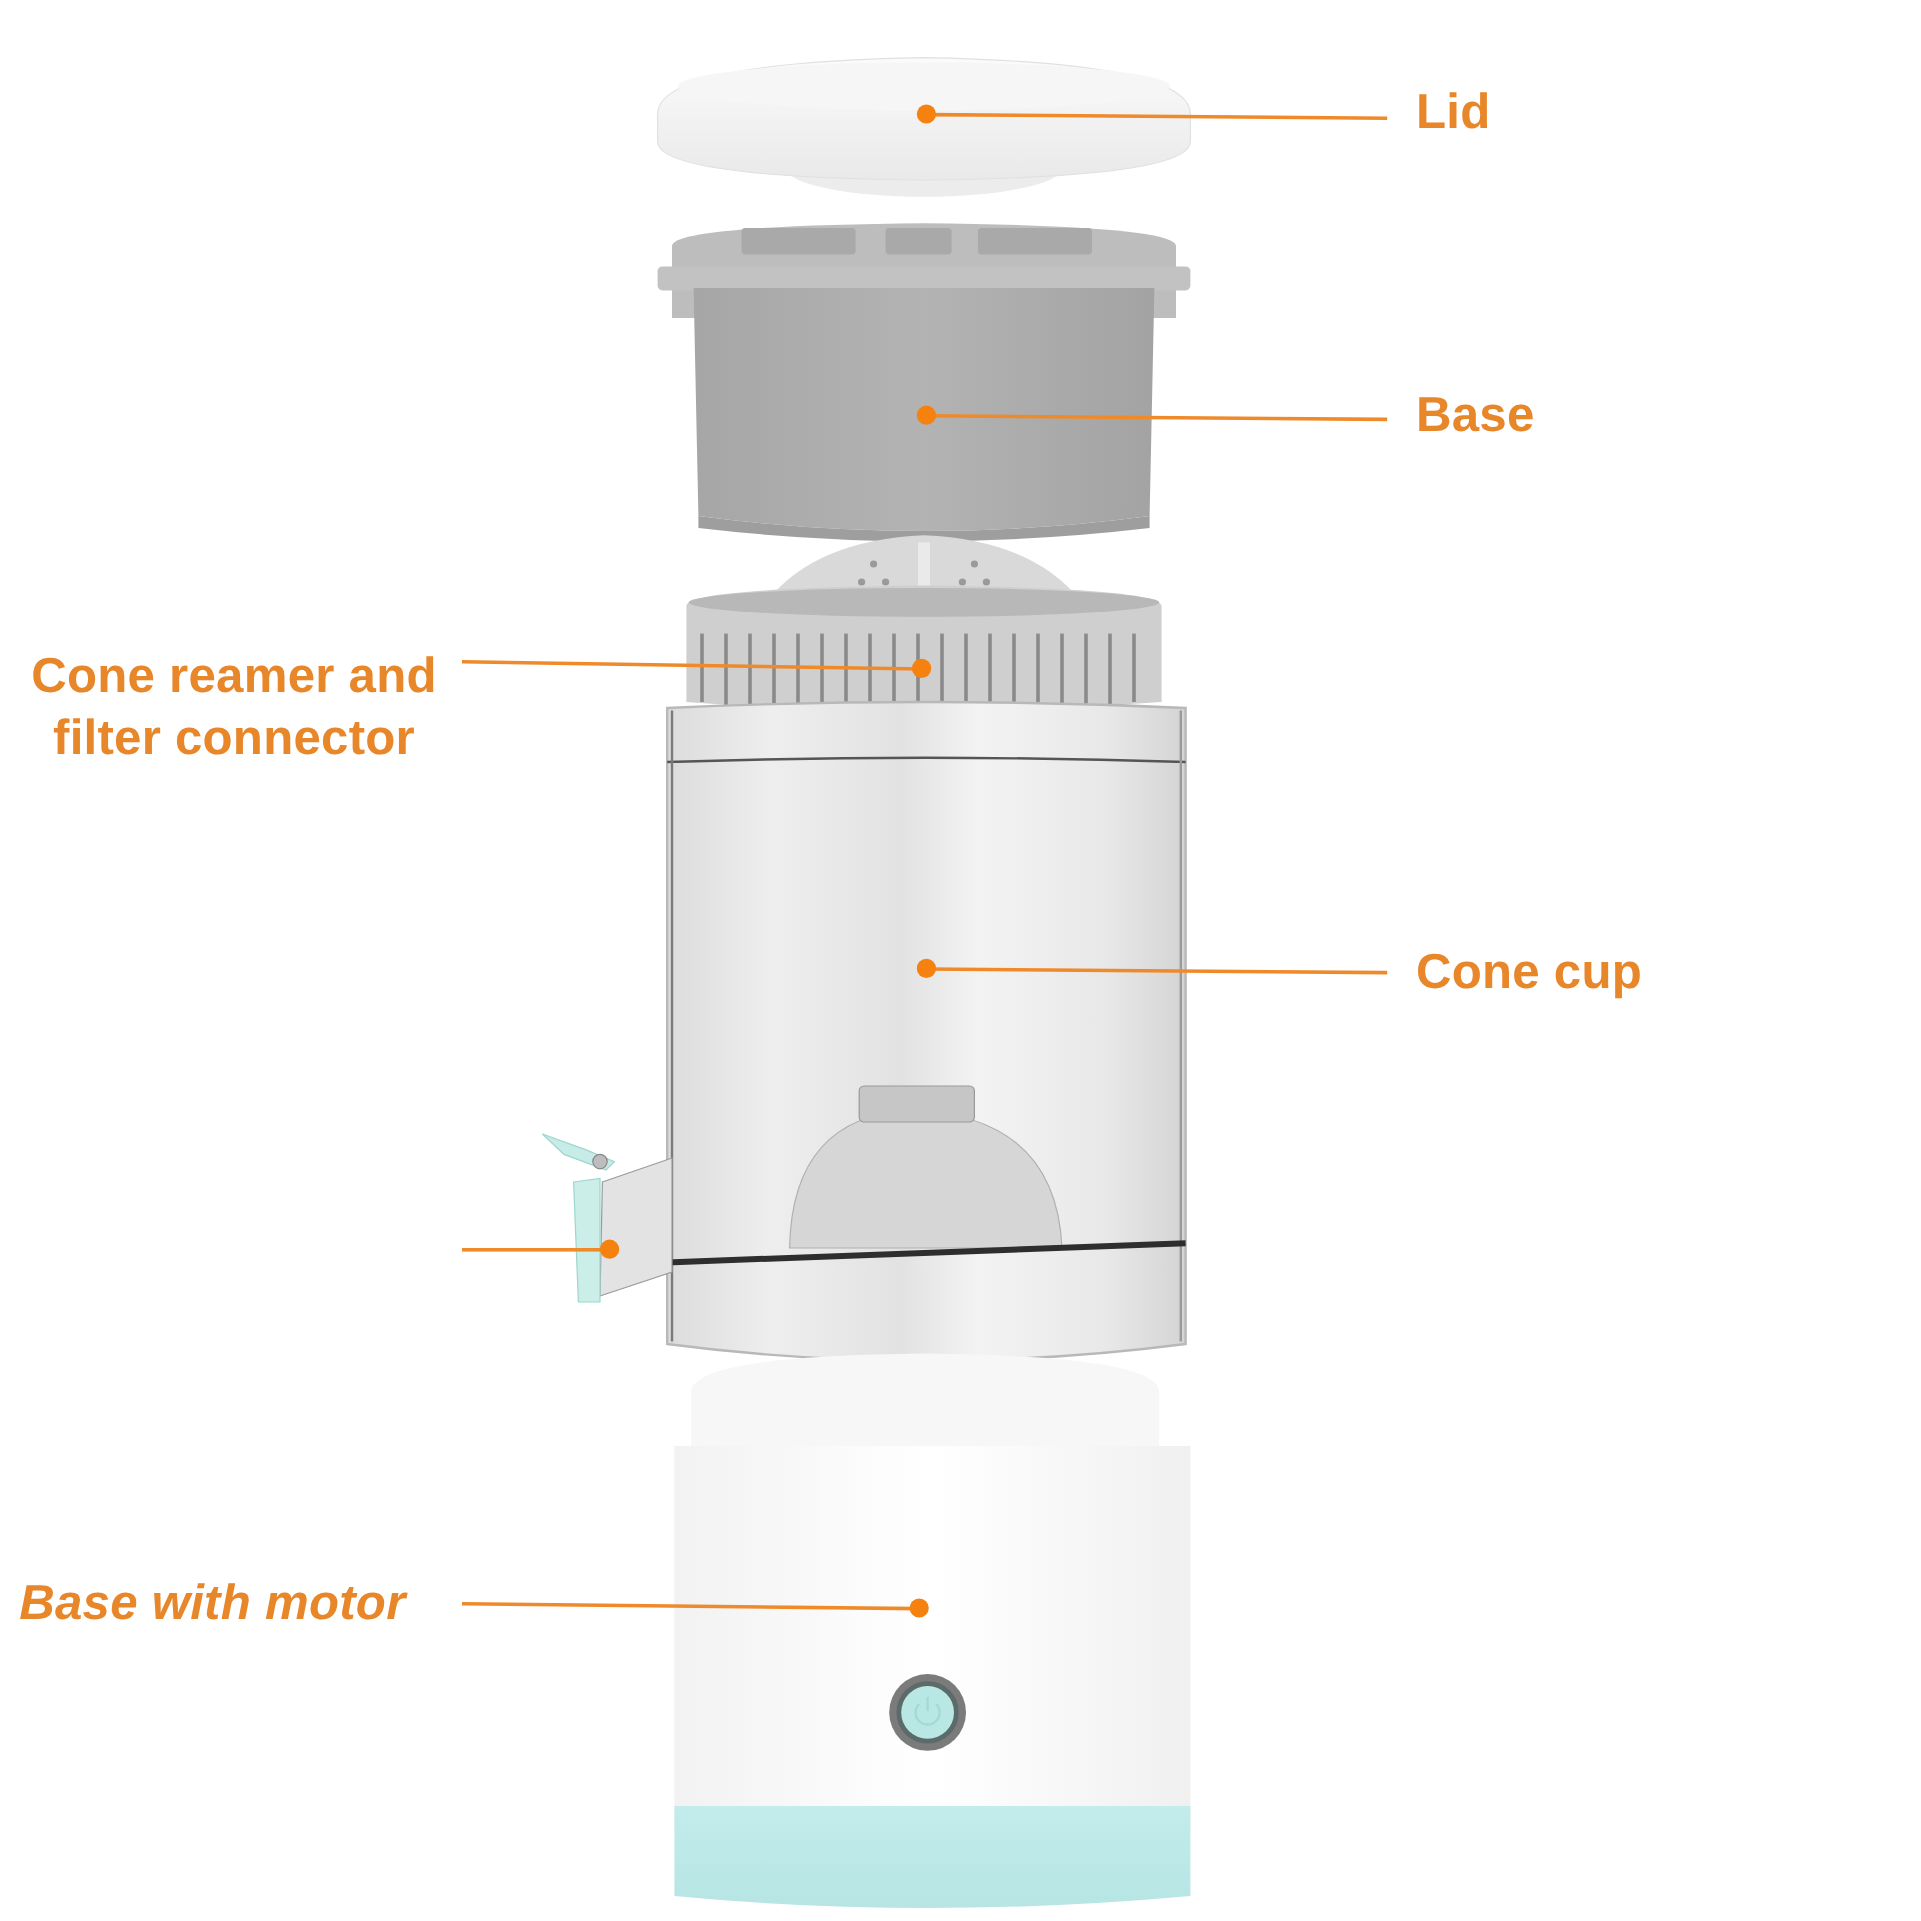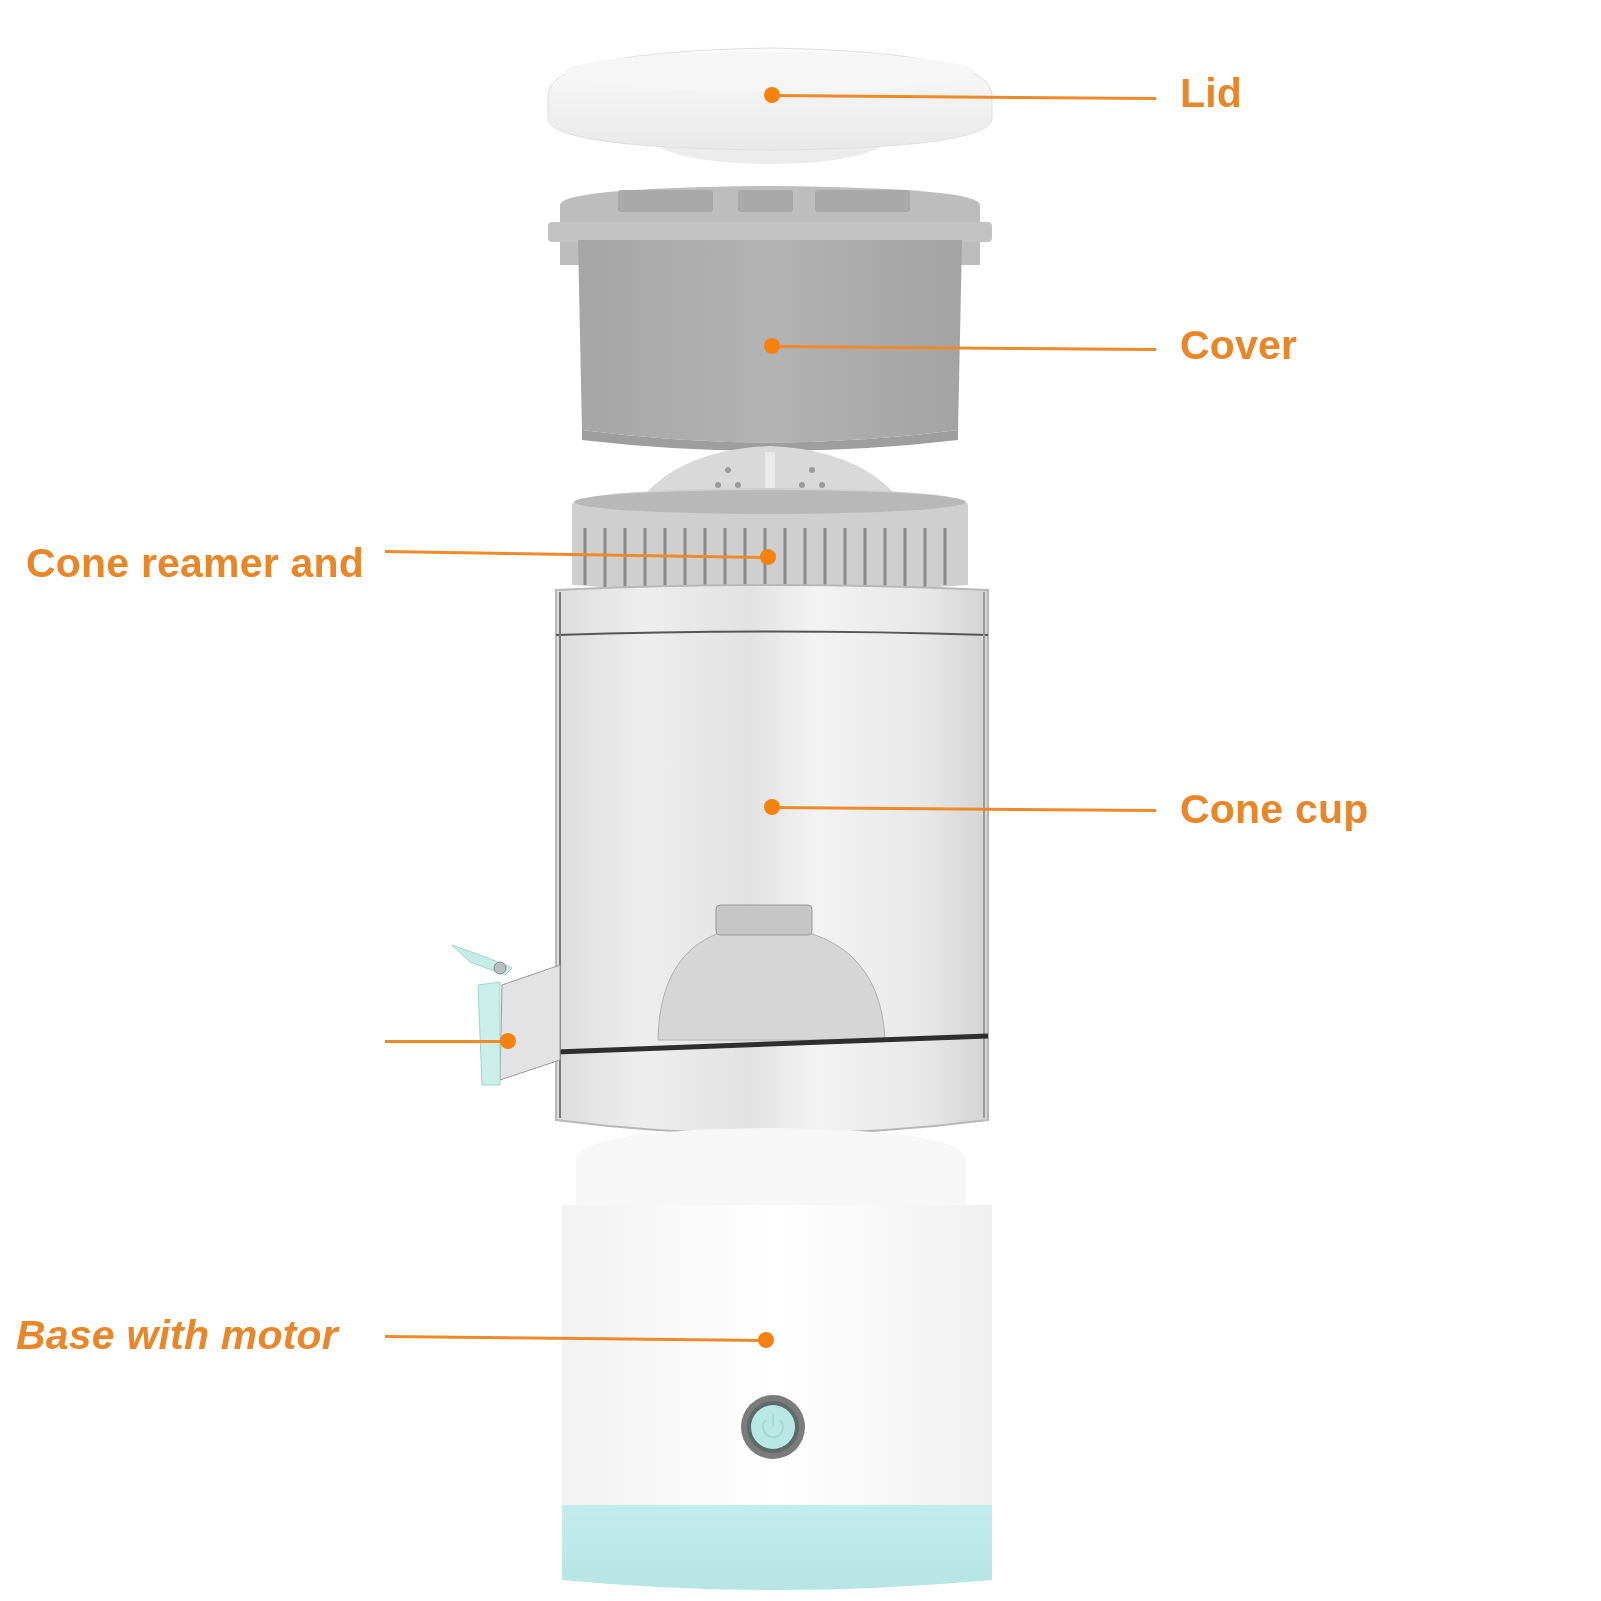--- a/index.html
+++ b/index.html
@@ -149,20 +149,21 @@
   <div class="leader" style="left:772px; top:806px; width:384px; transform: rotate(0.45deg); transform-origin:left center;"></div>
   <div class="dot" style="left:772px; top:807px;"></div>
 
   <div class="leader" style="left:385px; top:1040px; width:123px;"></div>
   <div class="dot" style="left:508px; top:1041px;"></div>
 
   <div class="leader" style="left:385px; top:1335px; width:381px; transform: rotate(0.6deg); transform-origin:left center;"></div>
   <div class="dot" style="left:766px; top:1340px;"></div>
 
   <div class="label" style="left:1180px; top:68px;">Lid</div>
-  <div class="label" style="left:1180px; top:320px;">Cover</div>
+  <div class="label" style="left:1180px; top:320px;">Base</div>
   <div class="label left" style="left:22px; top:504px; width:346px;margin-top:34px;">
     <div>Cone reamer and</div>
+    <div>filter connector</div>
   </div>
   <div class="label" style="left:1180px; top:784px;">Cone cup</div>
   <div class="label" style="left:16px; top:1310px;font-style:italic;">Base with motor</div>
 
 </div>
 
 </body></html>

